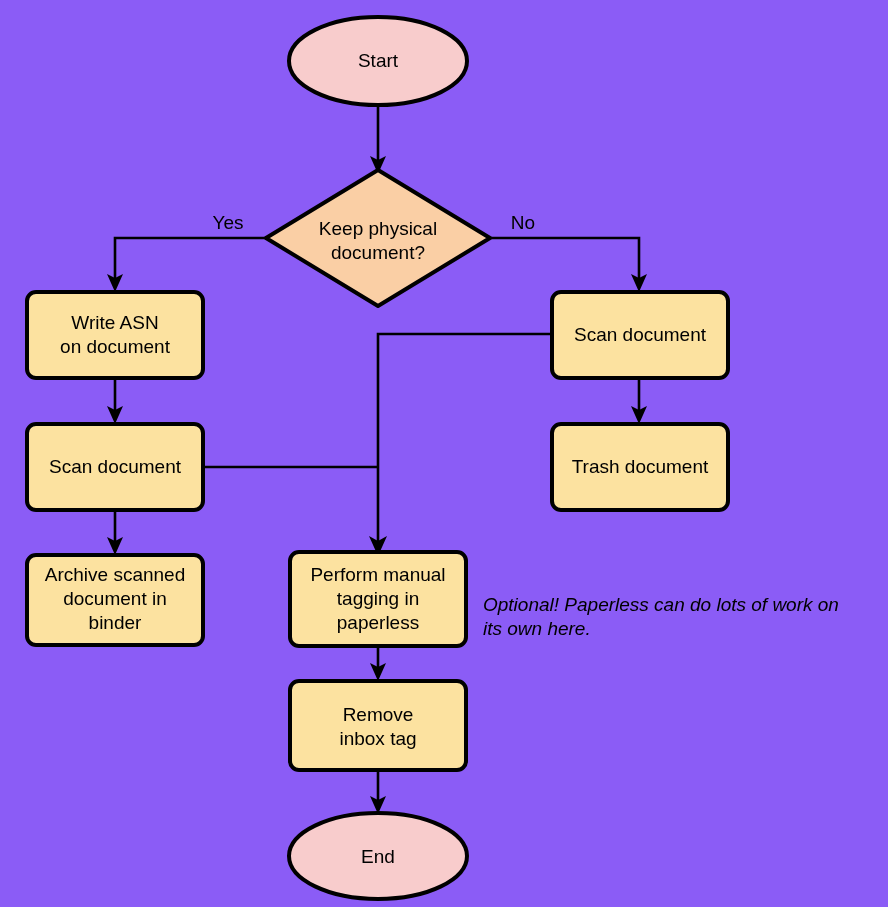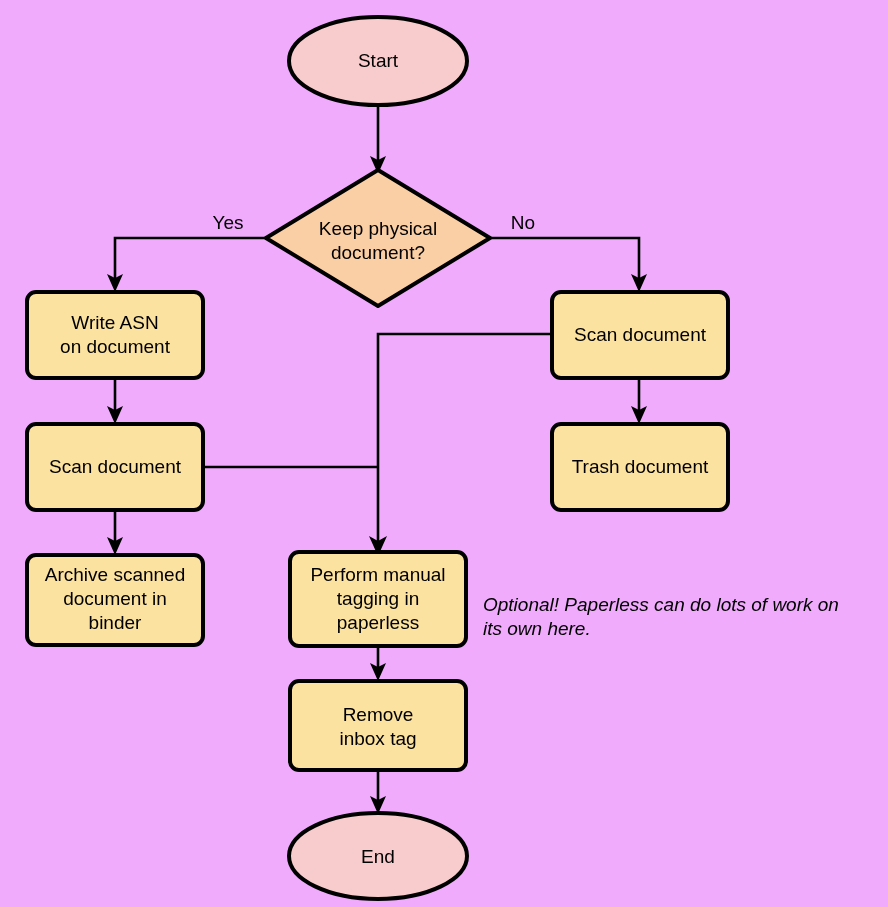--- a/index.html
+++ b/index.html
@@ -7,21 +7,21 @@
     padding: 0;
     background: #ffffff;
   }
   body {
     font-family: "Liberation Sans", sans-serif;
   }
   #flowchart-canvas {
     position: relative;
     width: 888px;
     height: 907px;
-    background: #f0abfc;
+    background: #8b5cf6;
     overflow: hidden;
   }
   #flow-svg {
     position: absolute;
     top: 0;
     left: 0;
     width: 888px;
     height: 907px;
   }
   .node-label {

